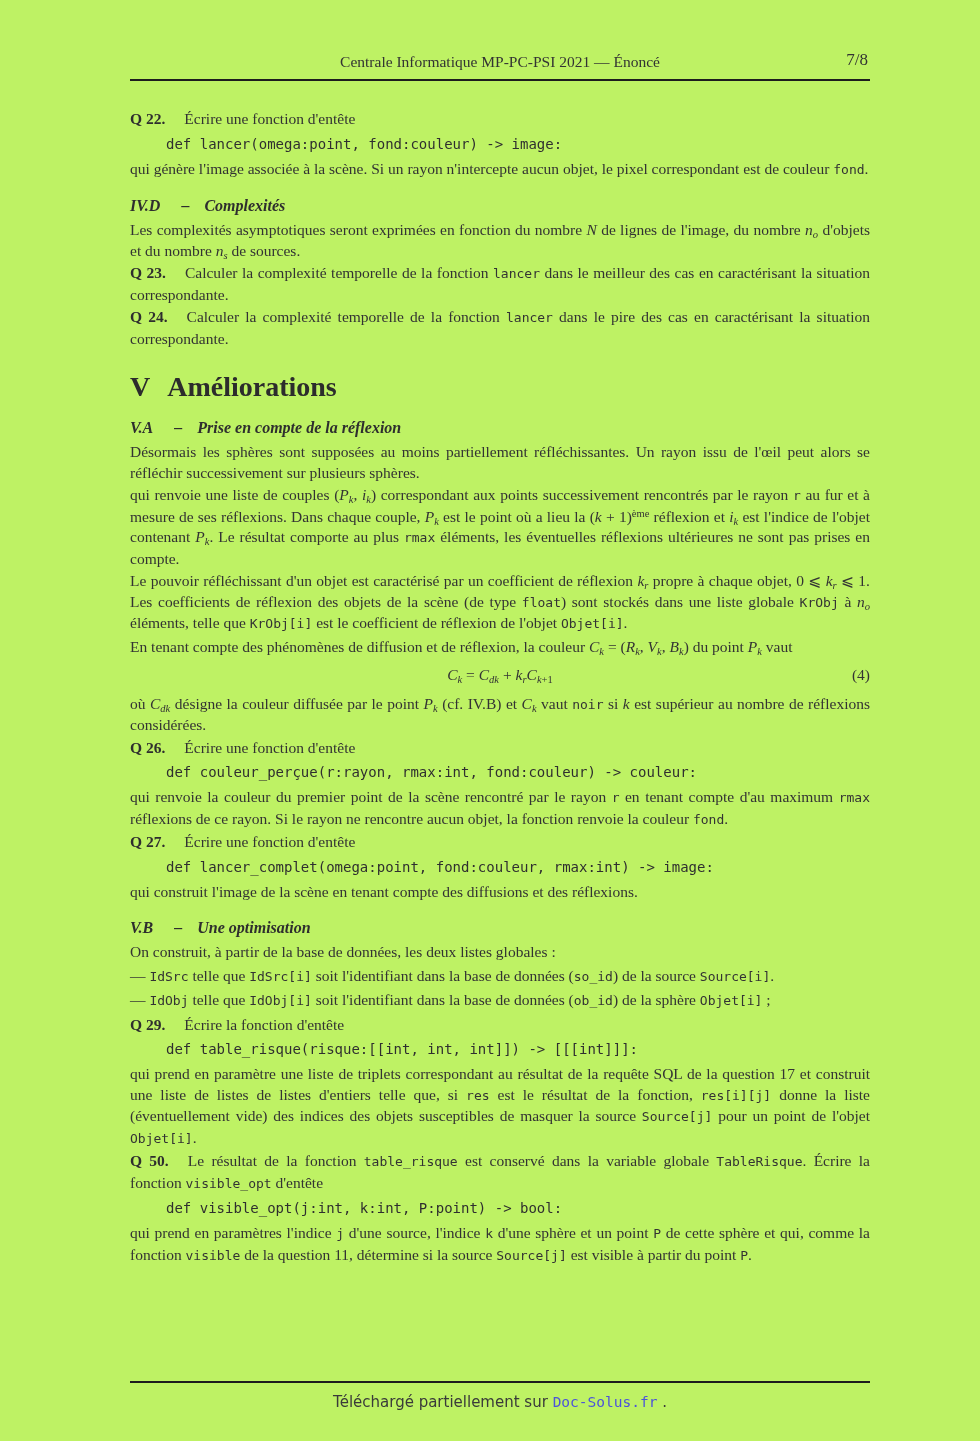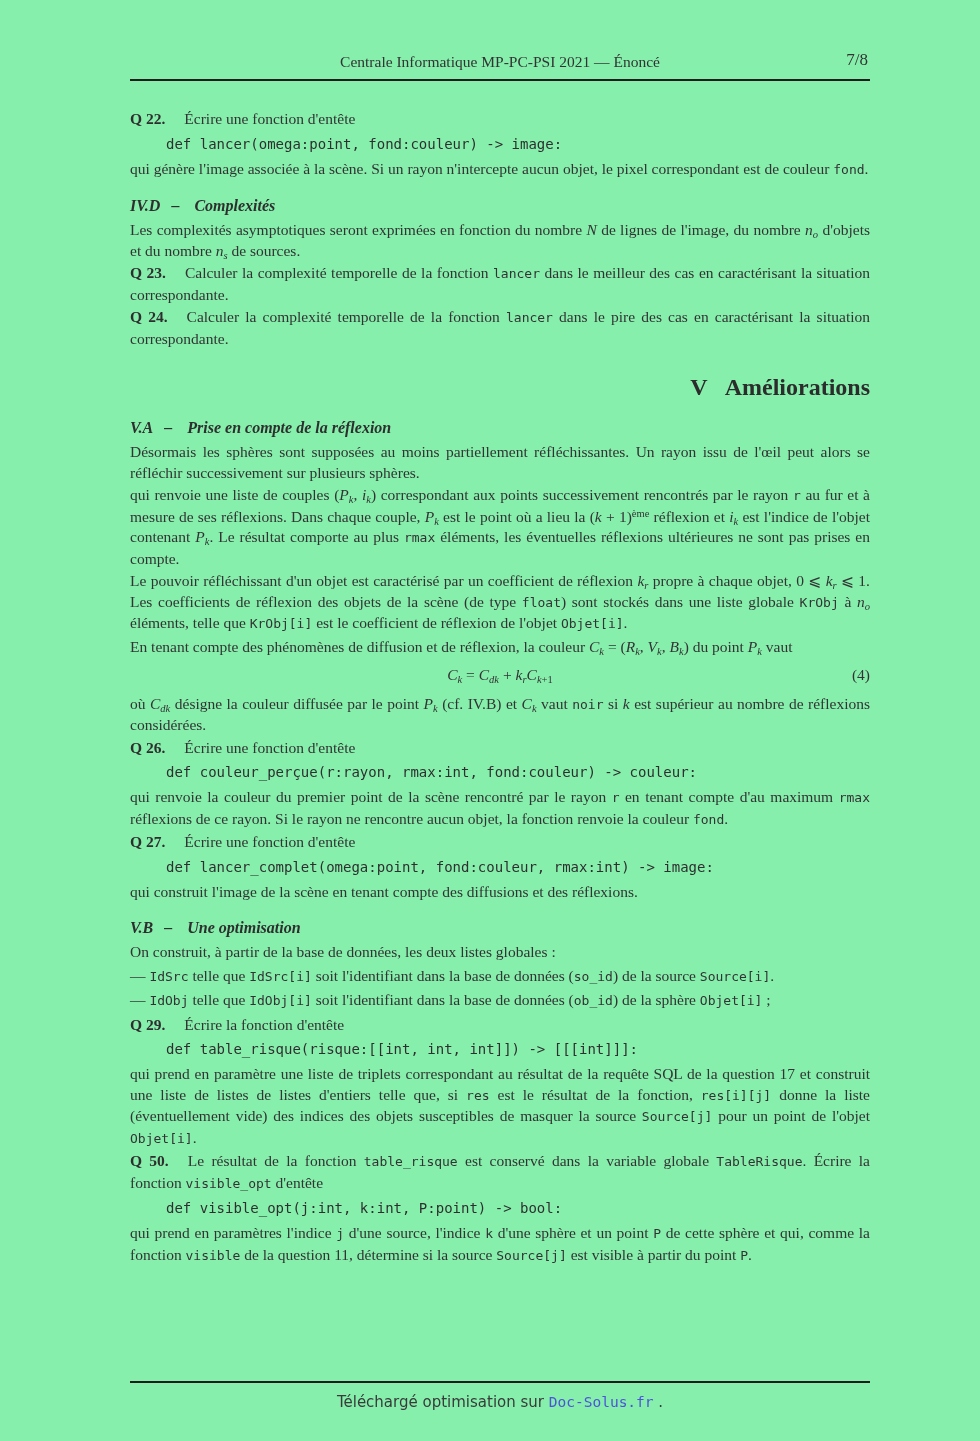--- a/index.html
+++ b/index.html
@@ -1,36 +1,36 @@
 <!DOCTYPE html>
 <html><head>
 <meta charset="utf-8">
 <style>
   * { margin:0; padding:0; box-sizing:border-box; }
   html,body { background:#ffffff; }
   .page {
-    position:relative; width:980px; height:1441px; background:#86efac;
+    position:relative; width:980px; height:1441px; background:#bef264;
     font-family:"Liberation Serif", serif; color:#333333; overflow:hidden;
   }
   
   .header {
     position:relative; margin:0 110px 0 130px; padding-top:53px; padding-bottom:8px;
     border-bottom:2px solid #1d1d1d; text-align:center;
   }
   .header .title { font-size:15.5px; color:#333; }
   .header .pagenum { position:absolute; right:2px; top:50px; font-size:17px; color:#333; }
   
   .content { margin:28px 110px 0 130px; text-align:justify; font-size:15.5px; line-height:20.5px; }
   p.body, p.q { margin:2px 0; }
   p.li { margin:3px 0; }
   .qnum { font-weight:bold; margin-right:19px; color:#2e2e2e; }
-  h1.section { font-size:24px; line-height:30px; font-weight:bold; color:#2c2c2c; margin:23px 0 12px 0; text-align:right; }
+  h1.section { font-size:28px; line-height:30px; font-weight:bold; color:#2c2c2c; margin:23px 0 12px 0; text-align:left; }
   h1.section .secnum { margin-right:17px; }
   h2.subsection { font-size:16px; line-height:21px; font-weight:bold; font-style:italic; color:#2e2e2e; margin:15px 0 4px 0; text-align:left; }
-  h2.subsection .subnum { margin-right:11px; }
+  h2.subsection .subnum { margin-right:21px; }
   h2.subsection .subdash { margin-right:15px; }
   pre.code {
     font-family:"DejaVu Sans Mono", monospace; font-size:14px; line-height:21px;
     margin:4px 0; padding-left:36px; color:#2f2f2f; white-space:pre; text-align:left;
   }
   .tt { font-family:"DejaVu Sans Mono", monospace; font-size:13px; }
   .mi { font-style:italic; }
   sub { font-size:68%; line-height:0; vertical-align:-0.25em; }
   sup { font-size:68%; line-height:0; vertical-align:0.45em; }
   .eq { position:relative; text-align:center; margin:8px 0; }
@@ -81,17 +81,17 @@
       <p class="body li">— <span class="tt">IdObj</span> telle que <span class="tt">IdObj[i]</span> soit l'identifiant dans la base de données (<span class="tt">ob_id</span>) de la sphère <span class="tt">Objet[i]</span> ;</p>
       <p class="q"><span class="qnum">Q 29.</span><span>Écrire la fonction d'entête</span></p>
       <pre class="code">def table_risque(risque:[[int, int, int]]) -&gt; [[[int]]]:</pre>
       <p class="body">qui prend en paramètre une liste de triplets correspondant au résultat de la requête SQL de la question 17 et construit une liste de listes de listes d'entiers telle que, si <span class="tt">res</span> est le résultat de la fonction, <span class="tt">res[i][j]</span> donne la liste (éventuellement vide) des indices des objets susceptibles de masquer la source <span class="tt">Source[j]</span> pour un point de l'objet <span class="tt">Objet[i]</span>.</p>
       <p class="q"><span class="qnum">Q 50.</span><span>Le résultat de la fonction <span class="tt">table_risque</span> est conservé dans la variable globale <span class="tt">TableRisque</span>. Écrire la fonction <span class="tt">visible_opt</span> d'entête</span></p>
       <pre class="code">def visible_opt(j:int, k:int, P:point) -&gt; bool:</pre>
       <p class="body">qui prend en paramètres l'indice <span class="tt">j</span> d'une source, l'indice <span class="tt">k</span> d'une sphère et un point <span class="tt">P</span> de cette sphère et qui, comme la fonction <span class="tt">visible</span> de la question 11, détermine si la source <span class="tt">Source[j]</span> est visible à partir du point <span class="tt">P</span>.</p>
     </div>
 
   <div class="footer">
-    <span>Téléchargé optimisation sur</span>
+    <span>Téléchargé partiellement sur</span>
     <a href="#" style="color: rgb(76, 82, 218);">Doc-Solus.fr</a><span>&nbsp;.</span>
   </div>
 
 </div>
 
 </body></html>

